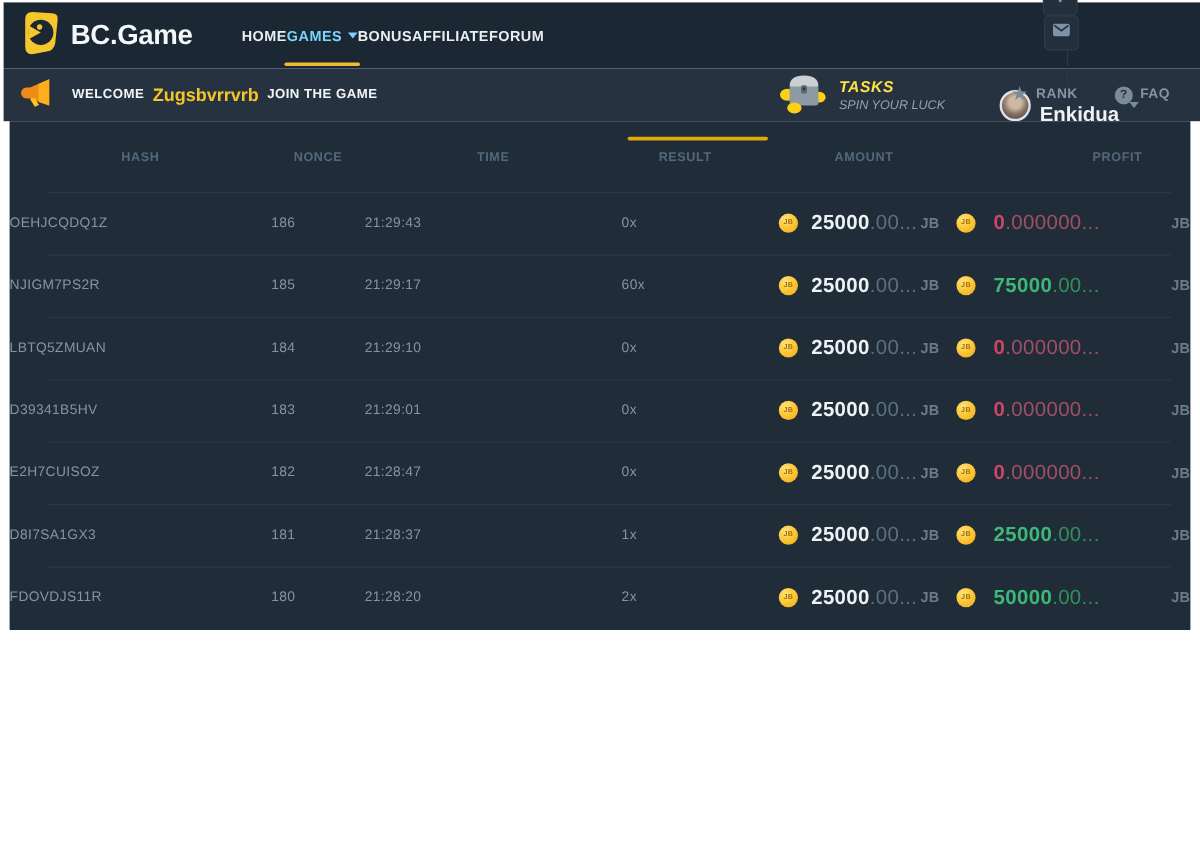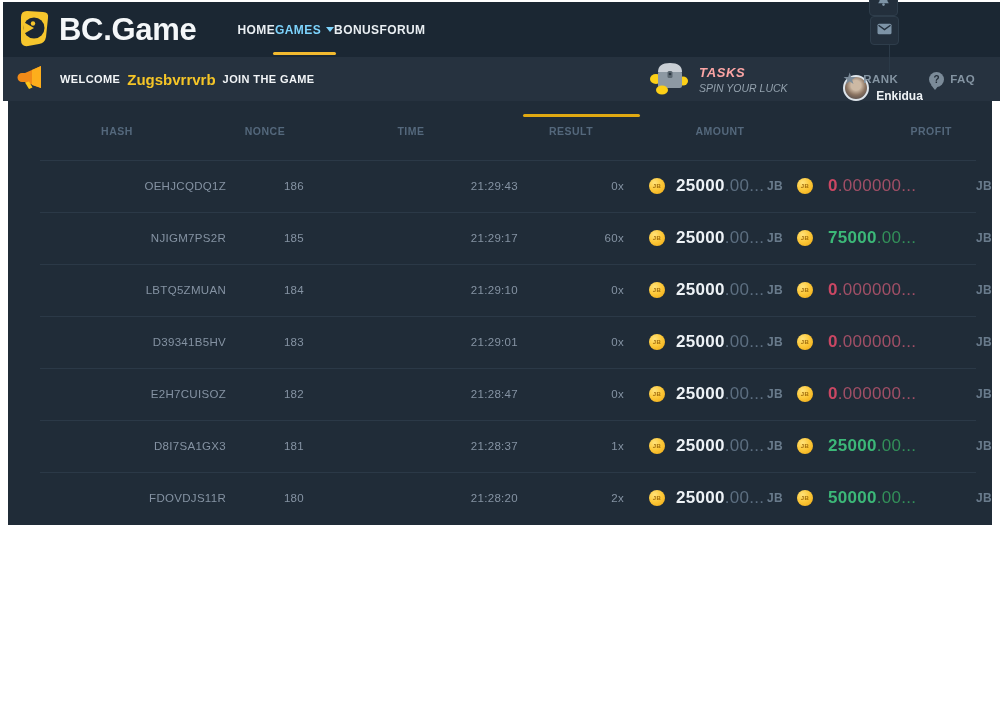--- a/index.html
+++ b/index.html
@@ -8,21 +8,21 @@
     font-family: "Liberation Sans", "DejaVu Sans", sans-serif;
   }
   .page { width: 997px; margin: 2px 0 0 3px; }
 
   
   .navbar {
     height: 55px; background: #1b2733; display: flex; align-items: center;
     padding-left: 13px;
   }
   .brand { display: flex; align-items: center; gap: 9px; }
-  .brand-name { color: #f4f7f9; font-size: 31px; font-weight: bold; letter-spacing: -0.3px; }
+  .brand-name { color: #f4f7f9; font-size: 23px; font-weight: bold; letter-spacing: -0.3px; }
   .nav-links { display: flex; align-items: stretch; height: 55px; margin-left: 41px; }
   .nav-link {
     display: flex; align-items: center; gap: 5px; position: relative;
     color: #e9eef2; font-size: 12px; font-weight: bold; letter-spacing: 0.4px; cursor: pointer;
   }
   .nav-link.active { color: #7dd3fc; }
   .nav-link.active::after {
     content: ""; position: absolute; left: -2px; right: -2px; bottom: 2px; height: 3px;
     background: #f3ba2f; border-radius: 2px;
   }
@@ -45,55 +45,55 @@
     width: 29px; height: 29px; border: 1px solid #2e3d4b; border-radius: 4px; background: #232f3c;
     display: flex; align-items: center; justify-content: center; cursor: pointer;
   }
   .btn-wallet { margin-left: 5px; } .btn-bell { margin-left: 4px; } .btn-mail { margin-left: 6px; }
   .vsep { width: 1px; height: 28px; background: #2b3a48; margin-left: 16px; }
   .user-menu { display: flex; align-items: center; margin-left: 19px; cursor: pointer; }
   .avatar {
     width: 26px; height: 26px; border-radius: 50%; border: 2px solid #dde4ea;
     background: radial-gradient(circle at 50% 38%, #cdb9a4 0 28%, #8a7361 55%, #3a3a42 100%);
   }
-  .user-name { color: #eef2f5; font-size: 12px; font-weight: bold; margin: 16px 8px 0 7px; }
+  .user-name { color: #eef2f5; font-size: 17px; font-weight: bold; margin: 16px 8px 0 7px; }
   .user-menu .caret { color: #7b8b99; }
   .btn-chat { margin-left: 15px; background: #26323f; border-color: #31404f; }
 
   
   .banner { height: 44px; background: #26323f; display: flex; align-items: center; }
   .banner-left { display: flex; align-items: center; margin-left: 14px; }
   .welcome-text { margin-left: 15px; display: flex; align-items: center; }
   .w-plain { color: #f2f5f7; font-size: 11px; font-weight: bold; letter-spacing: 0.4px; }
   .w-user { color: #f5c527; font-size: 15px; font-weight: bold; margin: 0 7px; }
   .banner-right { margin-left: auto; display: flex; align-items: center; padding-right: 25px; }
   .tasks { display: flex; align-items: center; margin-right: 55px; cursor: pointer; }
   .tasks-text { margin-left: 9px; }
-  .tasks-title { color: #fca5a5; font-size: 13px; font-weight: bold; font-style: italic; letter-spacing: 0.6px; }
+  .tasks-title { color: #fde047; font-size: 13px; font-weight: bold; font-style: italic; letter-spacing: 0.6px; }
   .tasks-sub { color: #93a1ad; font-size: 10.5px; font-style: italic; margin-top: 2px; white-space: nowrap; }
   .mini-link { display: flex; align-items: center; gap: 6px; color: #8494a2; font-size: 11.5px; font-weight: bold; letter-spacing: 0.4px; cursor: pointer; }
   .rank { margin-right: 31px; }
   .star-icon { color: #7b8b99; font-size: 16px; line-height: 1; }
   .faq-circle {
     width: 15px; height: 15px; border-radius: 50%; background: #7b8b99;
     display: inline-flex; align-items: center; justify-content: center;
     color: #222d38; font-size: 10px; font-weight: bold;
   }
 
   
   .table-card { position: relative; margin: 0 5px 0 5px; width: 984px; height: 424px; background: #202c38; }
   .tab-indicator { position: absolute; left: 515px; top: 13px; width: 117px; height: 3px; background: #e0a912; border-radius: 2px; }
   .thead, .trow { display: grid; grid-template-columns: 218px 78px 214px 106px 166px 202px; align-items: center; }
   .thead { height: 59px; }
   .th { text-align: center; color: #54687c; font-size: 10.5px; font-weight: bold; letter-spacing: 0.5px; }
   .th.amount-h { padding-left: 26px; }
   .th.profit-h { padding-right: 40px; text-align: right; }
   .trow { height: 52px; position: relative; cursor: pointer; }
   .trow::before { content: ""; position: absolute; left: 32px; right: 16px; top: 0; height: 1px; background: #2b3947; }
-  .cell { text-align: right; color: #8593a3; font-size: 11.5px; letter-spacing: 0.3px; }
+  .cell { text-align: left; color: #8593a3; font-size: 11.5px; letter-spacing: 0.3px; }
   .cell.flexcell { display: flex; align-items: center; text-align: left; }
   .cell.amount { padding-left: 25px; padding-right: 7px; }
   .cell.profit { padding-left: 7px; }
   .num-group { margin-left: 11px; font-size: 17px; white-space: nowrap; }
   .profit .num-group { margin-left: 15px; }
   .amt-int { color: #edf2f6; font-weight: bold; }
   .amt-dec { color: #5c6e80; }
   .num-group.win .p-int { color: #3cb878; font-weight: bold; }
   .num-group.win .p-dec { color: #329059; }
   .num-group.loss .p-int { color: #ca4763; font-weight: bold; }
@@ -117,20 +117,21 @@
       </span>
       <span class="brand-name">BC.Game</span>
     </div>
     <nav class="nav-links">
       <a class="nav-link">HOME</a>
       <a class="nav-link active">
         <span>GAMES</span>
         <span class="caret"></span>
       </a>
       <a class="nav-link">BONUS</a>
+      <a class="nav-link">AFFILIATE</a>
       <a class="nav-link">FORUM</a>
     </nav>
     <div class="nav-right">
       <div class="balance-pill">
         <span class="coin big">
             <i>JB</i>
           </span>
         <span class="balance-value">377779.6...</span>
         <span class="balance-cur">
           <span>JB</span>

